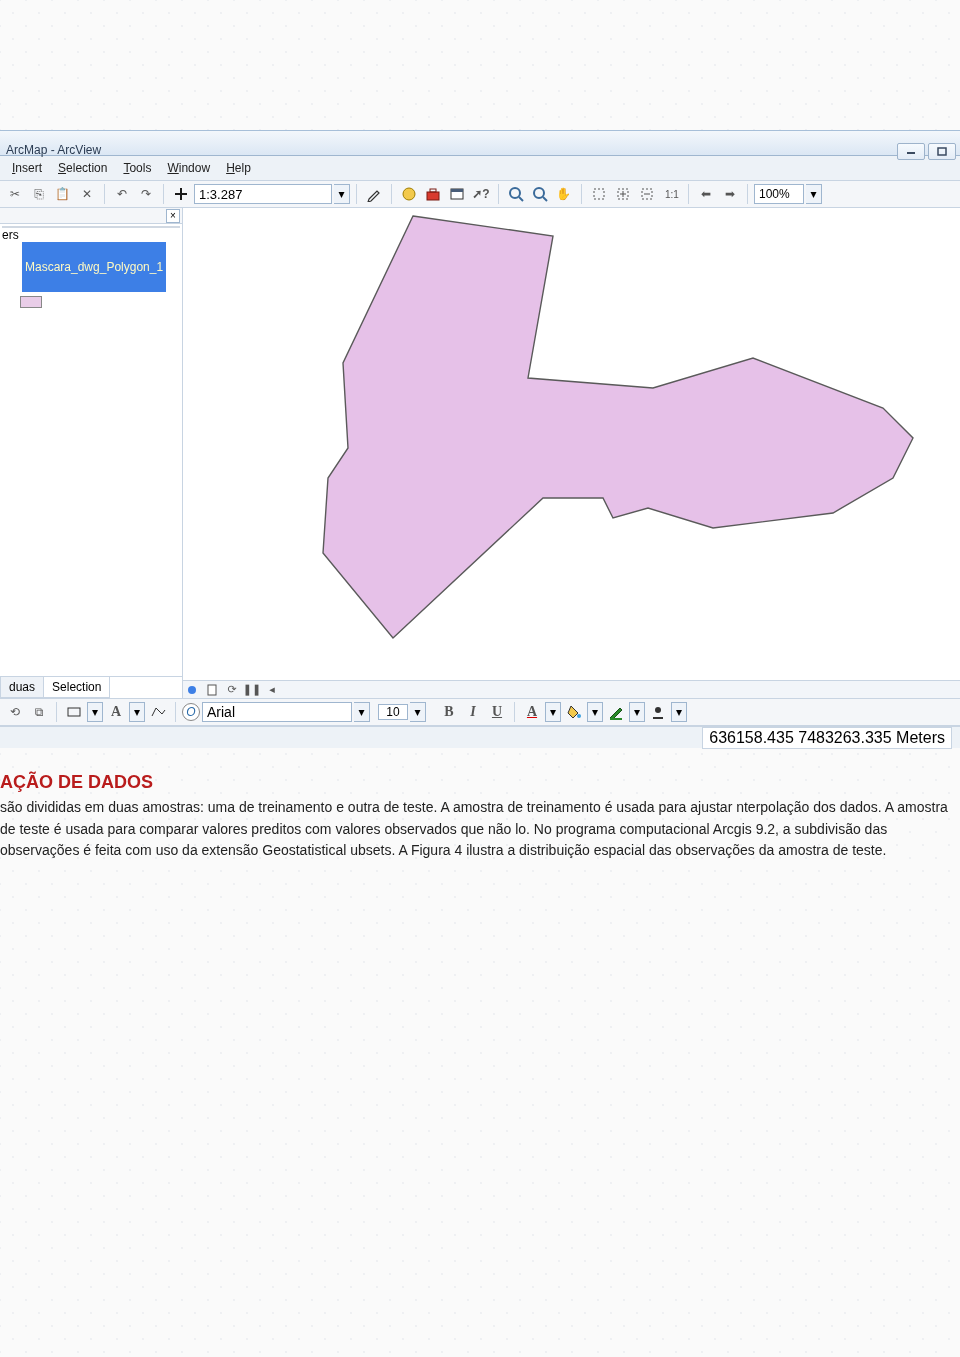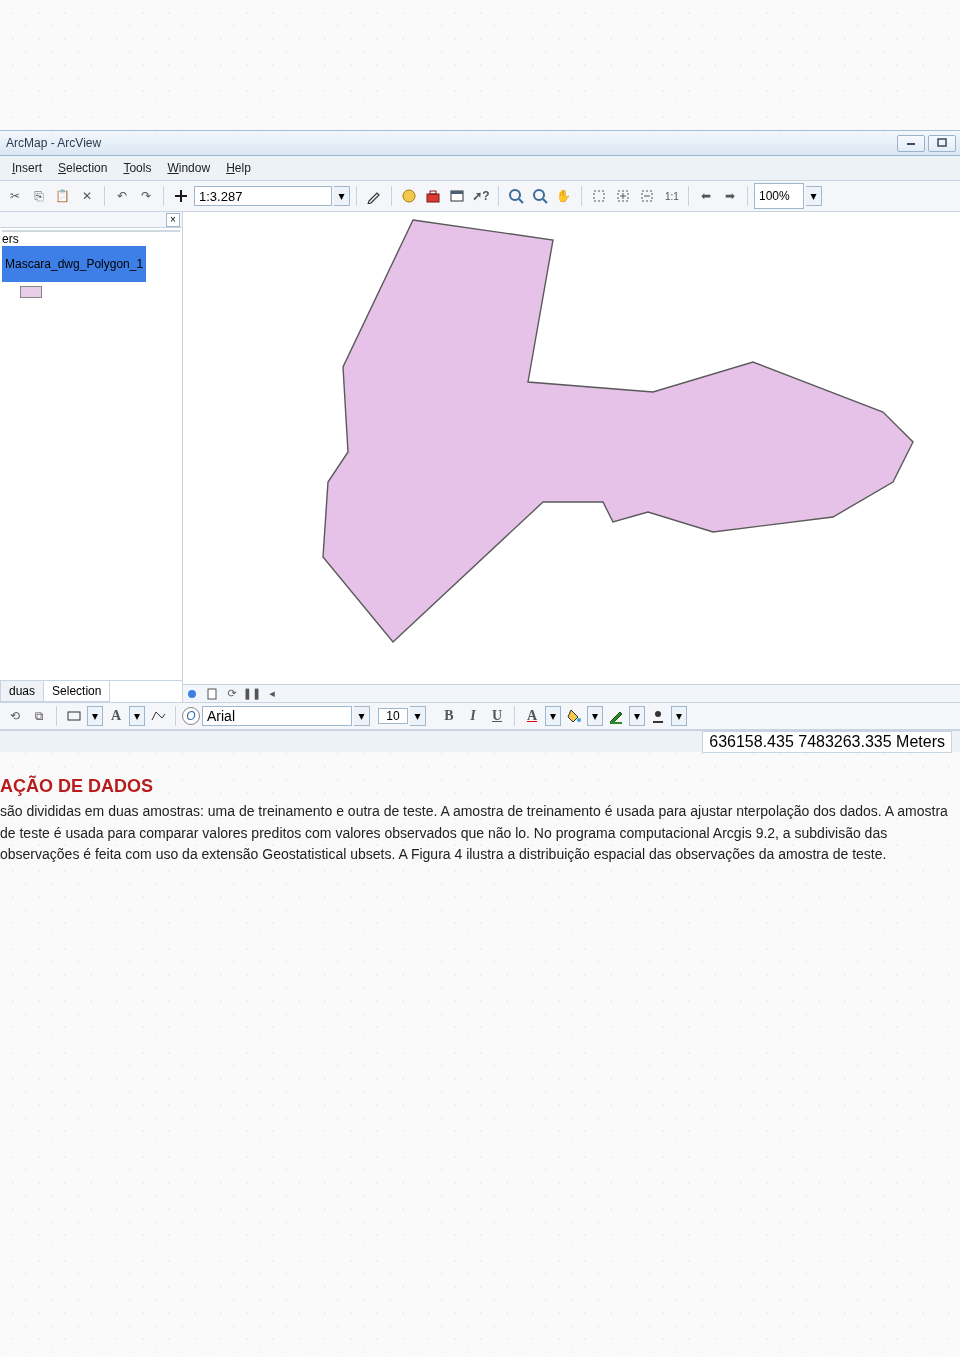--- a/index.html
+++ b/index.html
@@ -17,21 +17,21 @@
   .arcmap-window {
     margin: 130px 0 0 0;
     background: #fff;
   }
   .titlebar {
     background: linear-gradient(#f3f7fb, #dbe7f4);
     border-top: 1px solid #a7bfd8;
     border-bottom: 1px solid #9fb6cf;
     height: 24px;
     display: flex;
-    align-items: center;
+    align-items: flex-start;
     justify-content: space-between;
     padding: 12px 4px;
   }
   .titlebar-text { color: #2a3b52; padding-left: 2px; }
   .win-btns { display: flex; gap: 3px; }
   .win-btn {
     width: 28px; height: 17px;
     border: 1px solid #9db3cb;
     background: linear-gradient(#f6fafe,#e3ecf6);
     border-radius: 2px;
@@ -66,39 +66,39 @@
     border: 1px solid #9fb6cf;
     height: 20px; width: 138px;
     font-family: Tahoma, sans-serif; font-size: 13px;
     padding: 0 4px; background: #fff;
   }
   .combo-arrow {
     width: 16px; height: 20px; border:1px solid #9fb6cf; border-left:none;
     display:flex;align-items:center;justify-content:center; background:#eef3f9;
   }
   .zoom-input {
-    border:1px solid #9fb6cf; height:26px; width:50px;
+    border:1px solid #9fb6cf; height:20px; width:50px;
     font-size:12px; padding:0 4px; background:#fff; text-align:left;
   }
   .body-area { display: flex; height: 490px; }
   .toc {
     width: 183px; border-right: 1px solid #c8d4e2;
     background: #fff; position: relative;
     display:flex; flex-direction:column;
   }
   .toc-header {
     background:#f4f6f9; border-bottom:1px solid #c8d4e2;
     height:16px; display:flex; justify-content:flex-end; align-items:center;
     padding:0 2px;
   }
   .toc-close { width:14px;height:14px;border:1px solid #9fb6cf;display:flex;align-items:center;justify-content:center;font-size:10px;background:#fff;}
   .toc-body { flex:1; padding:4px 2px; font-size:12px; }
   .layer-row { display:flex; align-items:flex-start; gap:2px; }
   .layer-name {
-    background:#3d7fe6; color:#000000; padding:11px 3px;
+    background:#3d7fe6; color:#fef9c3; padding:18px 3px;margin-left:20px;
   }
   .toc-drag { position:absolute; top:18px; left:2px; right:2px; border-top:2px solid #d0d8e2;}
   .swatch {
     width:22px; height:12px; border:1px solid #888; background:#e9cde8; margin:4px 0 0 18px;
   }
   .toc-tabs { display:flex; border-top:1px solid #c8d4e2; }
   .toc-tab { padding:3px 8px; border:1px solid #c8d4e2; border-top:none; background:#eef2f7; font-size:12px; margin-right:-1px;}
   .toc-tab.active { background:#fff; }
   .mapview { flex:1; position:relative; background:#fff; }
   .polygon { position:absolute; left:10px; top:-10px; }

